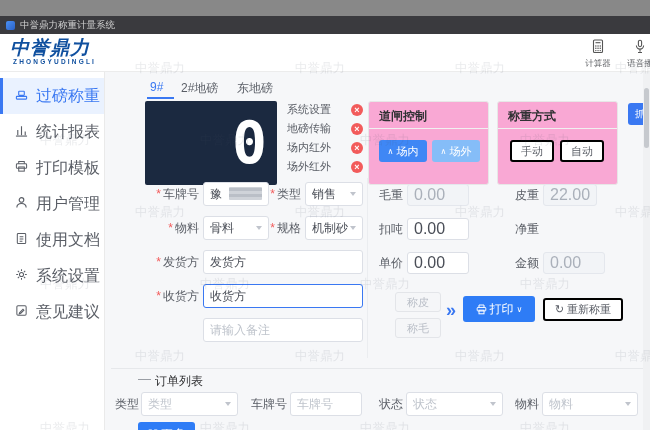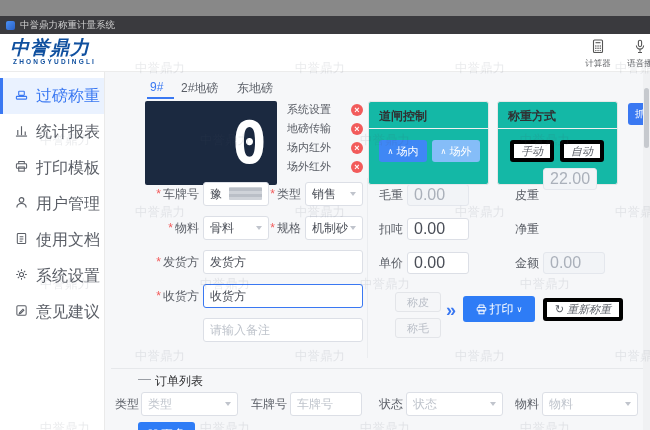--- a/index.html
+++ b/index.html
@@ -46,29 +46,29 @@
   .weight-digit { position:absolute; right:10px; top:50%; transform:translateY(-50%);
                   font-family:"DejaVu Sans Mono",monospace; font-size:58px; font-weight:bold;
                   color:#fff; line-height:1; }
 
   .status-row { left:182px; width:76px; height:15px; display:flex; align-items:center;
                 justify-content:space-between; }
   .status-label { font-size:11px; color:#5a5e66; }
   .status-x { width:12px; height:12px; border-radius:50%; background:#f25b5b; color:#fff;
               font-size:9px; line-height:12px; text-align:center; font-weight:bold; }
 
-  .card { background:#14b8a6; border:1px solid #e7e7e7; border-radius:3px; }
+  .card { background:#f9a8d4; border:1px solid #e7e7e7; border-radius:3px; }
   .card-title { position:absolute; left:10px; top:6px; font-size:12px; font-weight:bold; color:#303133; }
   .card-divider { position:absolute; left:0; top:26px; width:100%; height:1px; background:#f0f0f0; }
 
   .btn { display:inline-flex; align-items:center; justify-content:center; gap:3px;
          border-radius:3px; cursor:pointer; font-size:11px; border:none; font-family:inherit; }
   .btn-blue { background:#3f87f5; color:#fff; }
   .btn-lightblue { background:#85bdf8; color:#fff; }
-  .btn-plain { background:#fff; border:4px solid #000000; color:#5a5e66;font-style:italic; }
+  .btn-plain { background:#fff; border:2px solid #000000; color:#5a5e66; }
   .btn-disabled { background:#f5f6f8; border:1px solid #e3e5e9; color:#b9bec7; }
   .btn-primary { background:#2e7cf6; color:#fff; font-size:12px; }
 
   .capture-tag { left:523px; top:31px; width:34px; height:22px; background:#3a78f2; color:#fff;
                  font-size:10px; display:flex; align-items:center; padding-left:7px;
                  border-radius:3px 0 0 3px; }
 
   .field-label { display:flex; align-items:center; justify-content:flex-end;
                  font-size:12px; color:#5a5e66; height:24px; white-space:nowrap; }
   .req { color:#f25b5b; margin-right:2px; }
@@ -304,21 +304,21 @@
     </div>
     <input class="input focused abs" style="left: 98px; top: 212px; width: 160px;" value="收货方">
 
     <input class="input abs" style="left: 98px; top: 246px; width: 160px;" placeholder="请输入备注">
 
     <div class="abs vdivider"></div>
 
     <span class="abs field-label" style="left:268px;top:111px;width:30px;">毛重</span>
     <div class="abs readonly input-sm" style="left:302px;top:112px;width:62px;height:22px;">0.00</div>
     <span class="abs field-label" style="left:404px;top:111px;width:30px;">皮重</span>
-    <div class="abs readonly input-sm" style="left:438px;top:96px;width:54px;height:22px;">22.00</div>
+    <div class="abs readonly input-sm" style="left:438px;top:112px;width:54px;height:22px;">22.00</div>
 
     <span class="abs field-label" style="left:268px;top:145px;width:30px;">扣吨</span>
     <input class="input input-sm abs" style="left: 302px; top: 146px; width: 62px;" value="0.00">
     <span class="abs field-label" style="left:404px;top:145px;width:30px;">净重</span>
 
     <span class="abs field-label" style="left:268px;top:179px;width:30px;">单价</span>
     <input class="input input-sm abs" style="left: 302px; top: 180px; width: 62px;" value="0.00">
     <span class="abs field-label" style="left:404px;top:179px;width:30px;">金额</span>
     <div class="abs readonly input-sm" style="left:438px;top:180px;width:62px;height:22px;">0.00</div>
 

